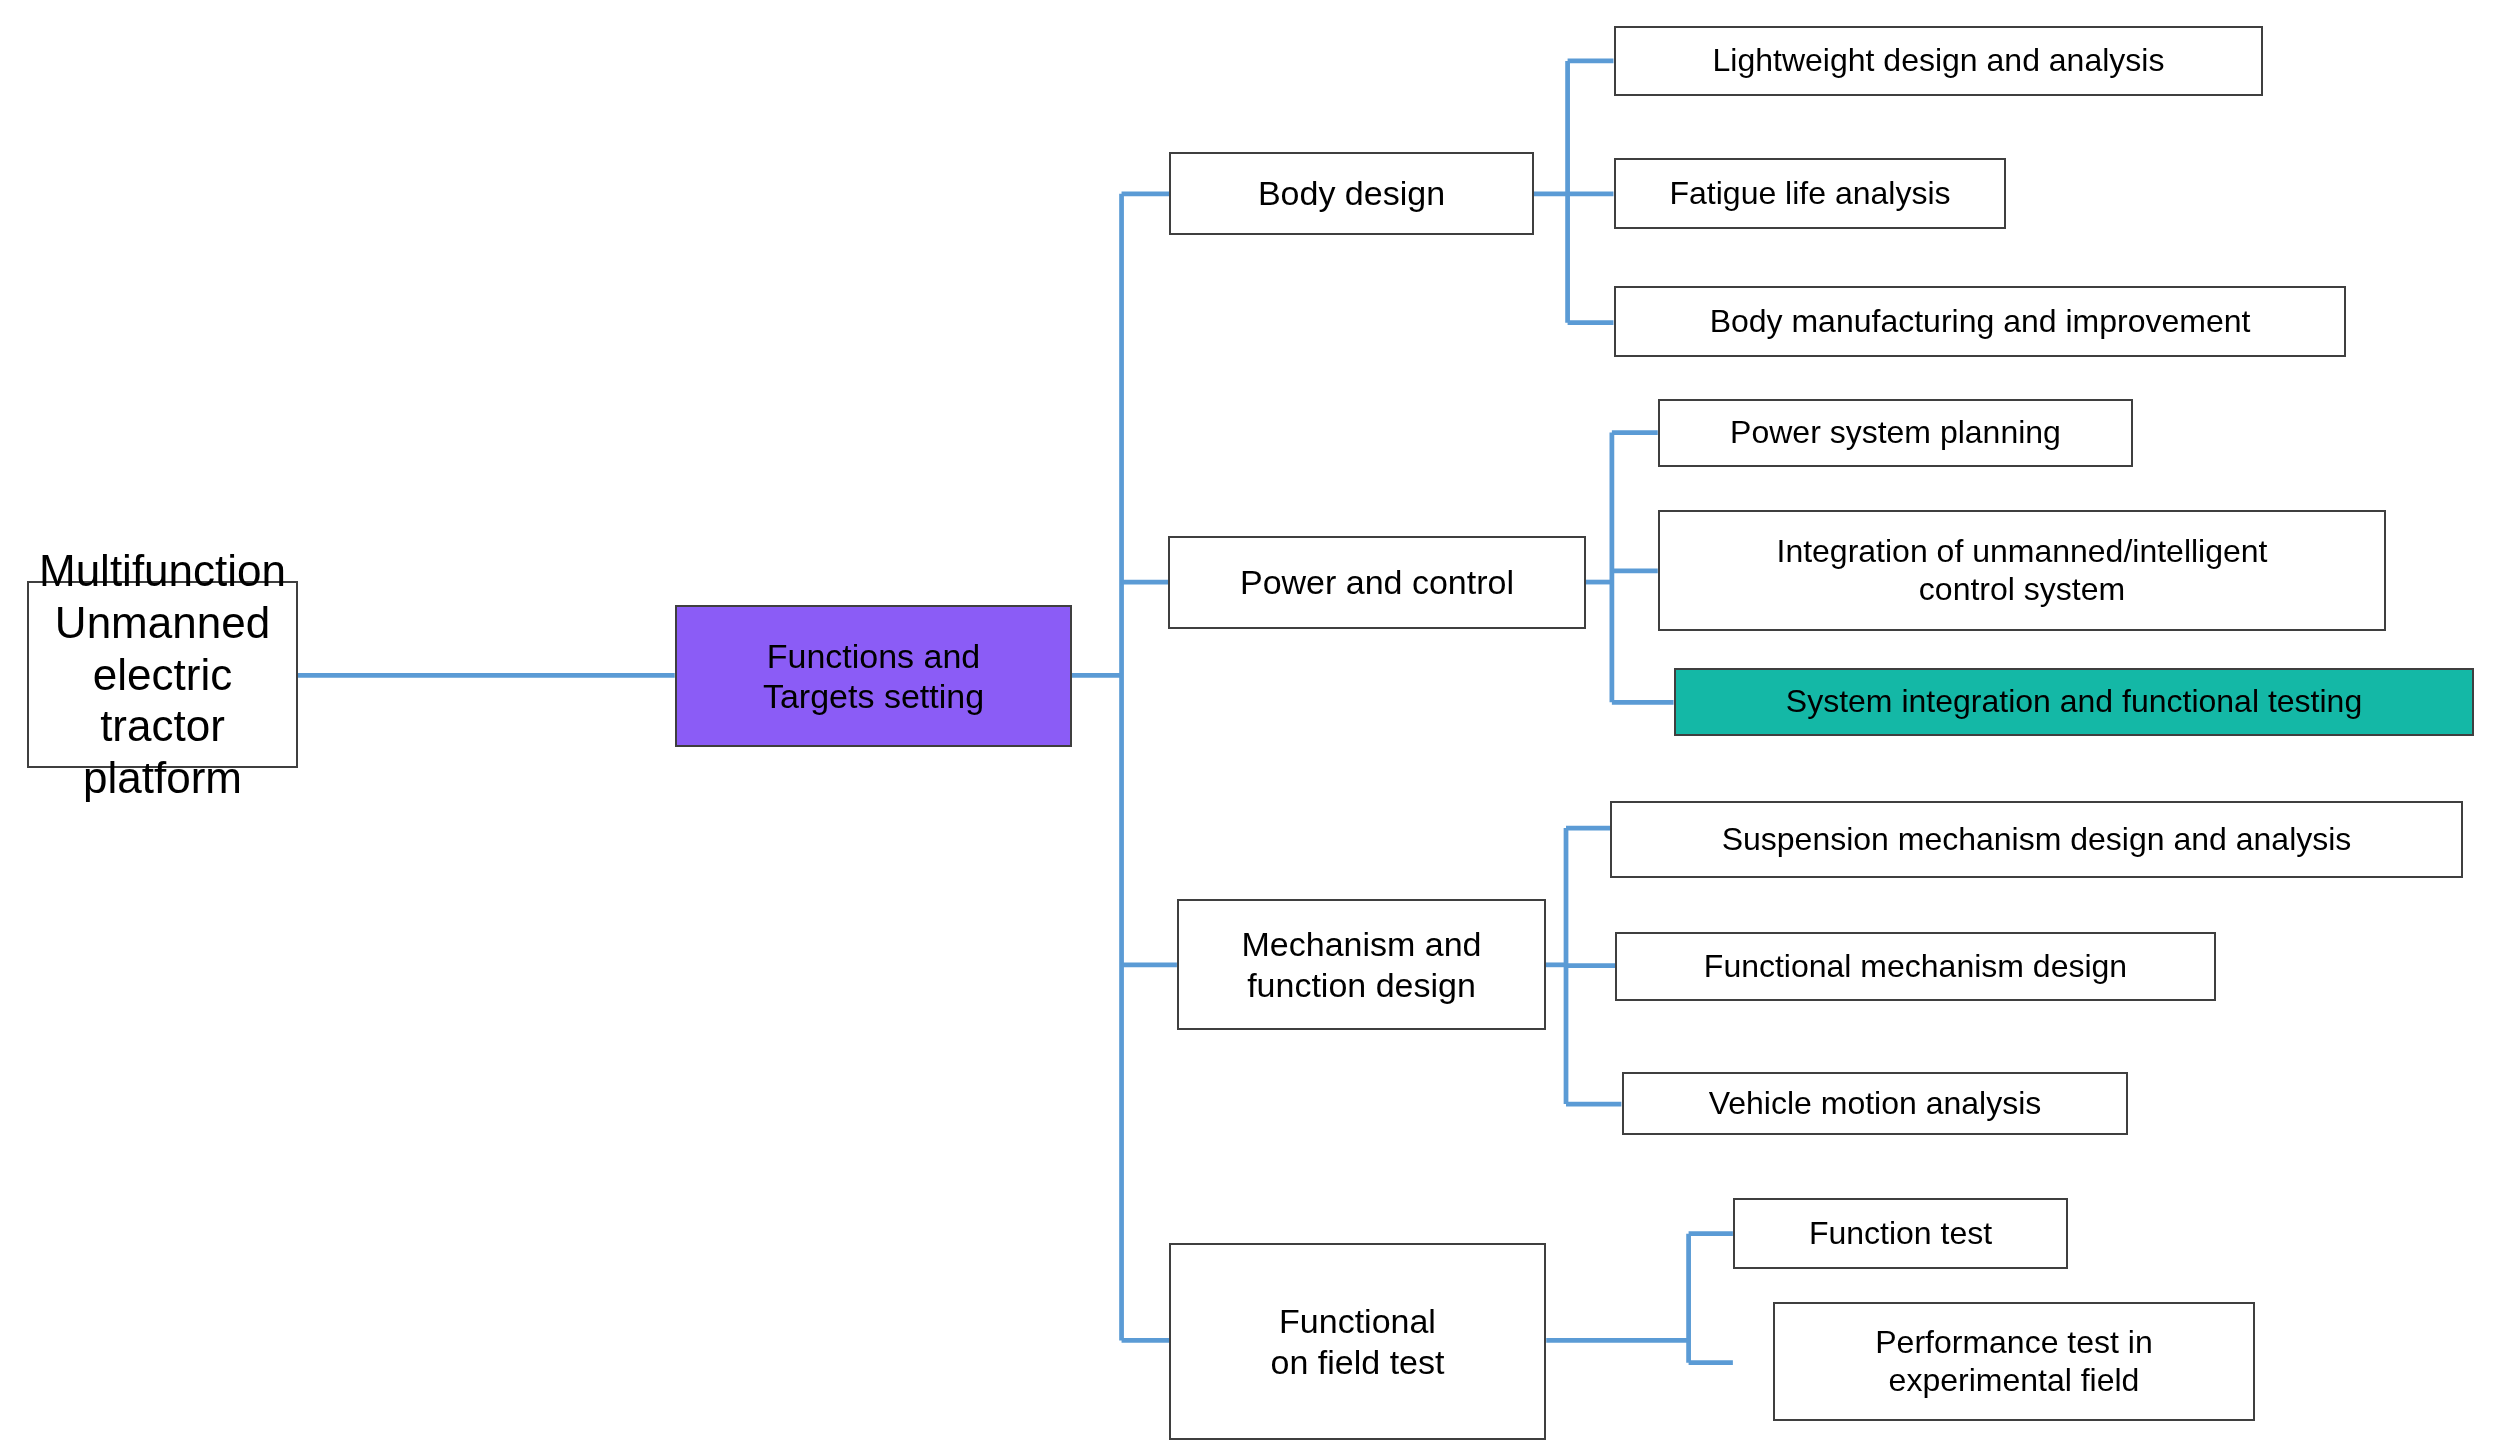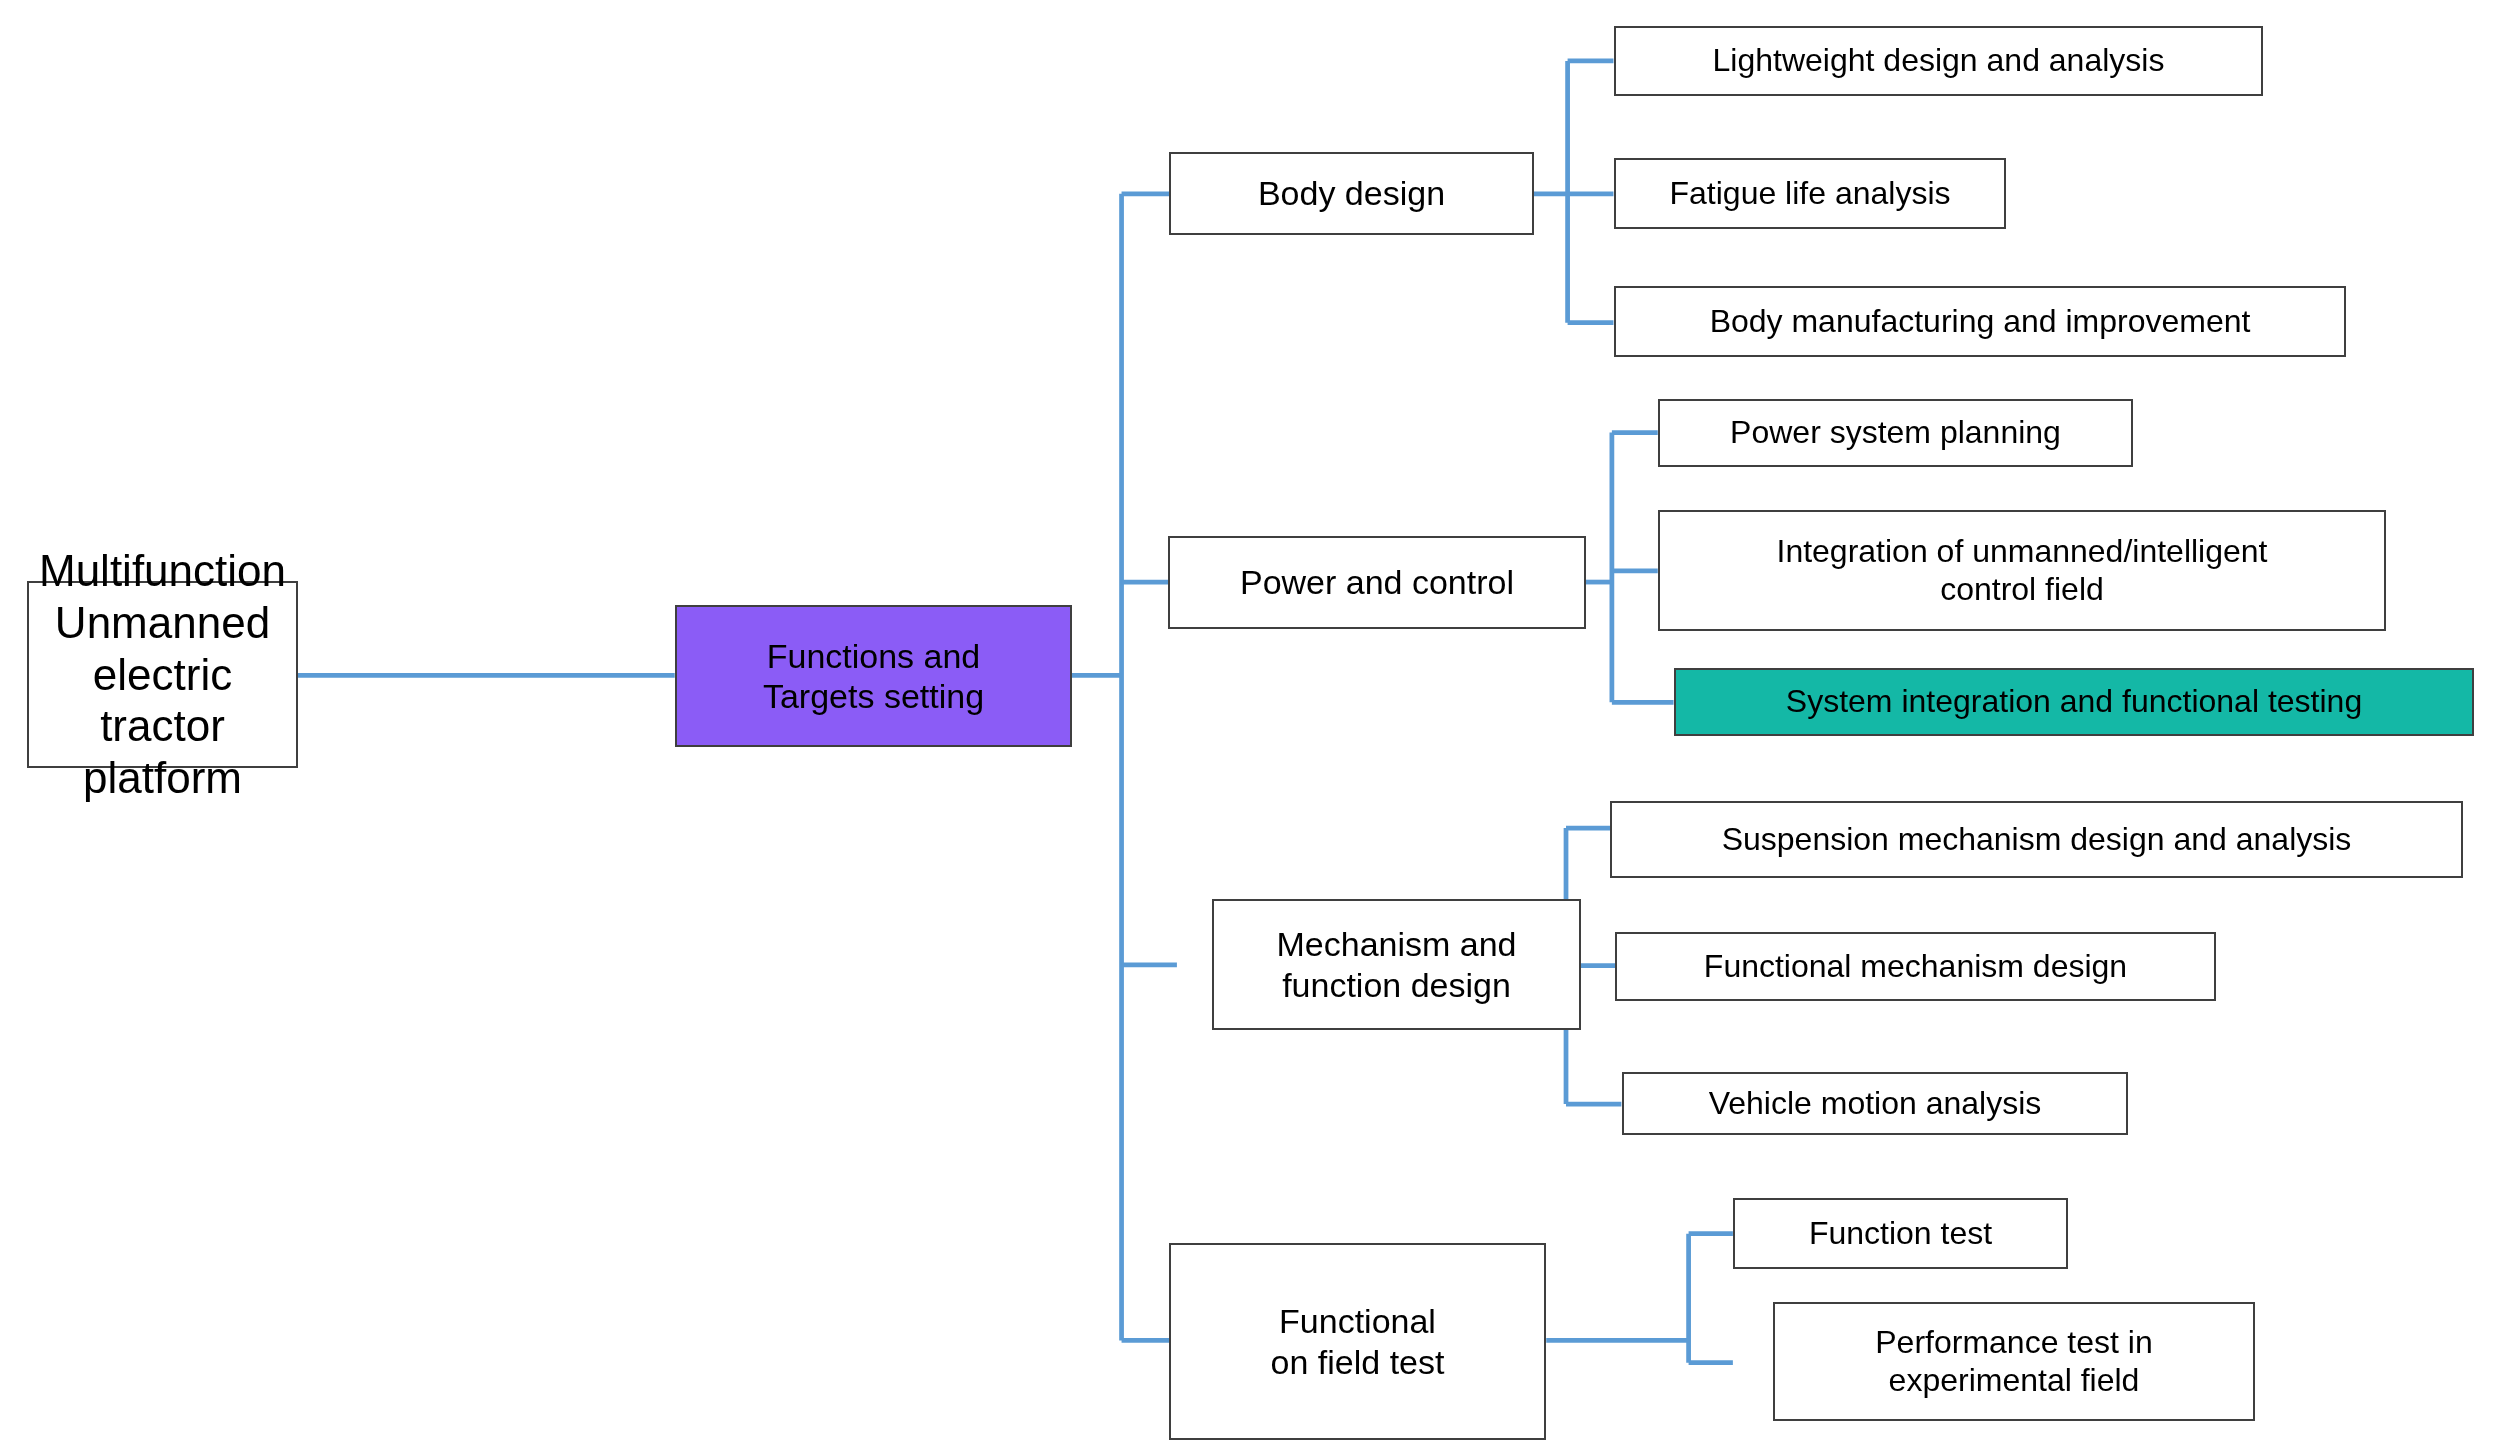--- a/index.html
+++ b/index.html
@@ -128,28 +128,28 @@
   <div class="node lvl-three" style="left: 1168px; top: 536px; width: 418px; height: 93px; border-color: rgb(63, 63, 63); background: rgb(255, 255, 255); color: rgb(0, 0, 0);">
     <span class="label">Power and control</span>
   </div>
 
   <div class="node lvl-leaf" style="left: 1658px; top: 399px; width: 475px; height: 68px; border-color: rgb(63, 63, 63); background: rgb(255, 255, 255); color: rgb(0, 0, 0);">
     <span class="label">Power system planning</span>
   </div>
 
   <div class="node lvl-leaf" style="left: 1658px; top: 510px; width: 728px; height: 121px; border-color: rgb(63, 63, 63); background: rgb(255, 255, 255); color: rgb(0, 0, 0);">
     <span class="label">Integration of unmanned/intelligent
-control field</span>
+control system</span>
   </div>
 
   <div class="node lvl-leaf" style="left: 1674px; top: 668px; width: 800px; height: 68px; border-color: rgb(63, 63, 63); background: #14b8a6; color: rgb(0, 0, 0);">
     <span class="label">System integration and functional testing</span>
   </div>
 
-  <div class="node lvl-three" style="left: 1177px; top: 899px; width: 369px; height: 131px; border-color: rgb(63, 63, 63); background: rgb(255, 255, 255); color: rgb(0, 0, 0); margin-left: 35px;">
+  <div class="node lvl-three" style="left: 1177px; top: 899px; width: 369px; height: 131px; border-color: rgb(63, 63, 63); background: rgb(255, 255, 255); color: rgb(0, 0, 0);">
     <span class="label">Mechanism and
 function design</span>
   </div>
 
   <div class="node lvl-leaf" style="left: 1610px; top: 793px; width: 853px; height: 77px; border-color: rgb(63, 63, 63); background: rgb(255, 255, 255); color: rgb(0, 0, 0); margin-top: 8px;">
     <span class="label">Suspension mechanism design and analysis</span>
   </div>
 
   <div class="node lvl-leaf" style="left: 1615px; top: 932px; width: 601px; height: 69px; border-color: rgb(63, 63, 63); background: rgb(255, 255, 255); color: rgb(0, 0, 0); justify-content: center;">
     <span class="label">Functional mechanism design</span>

